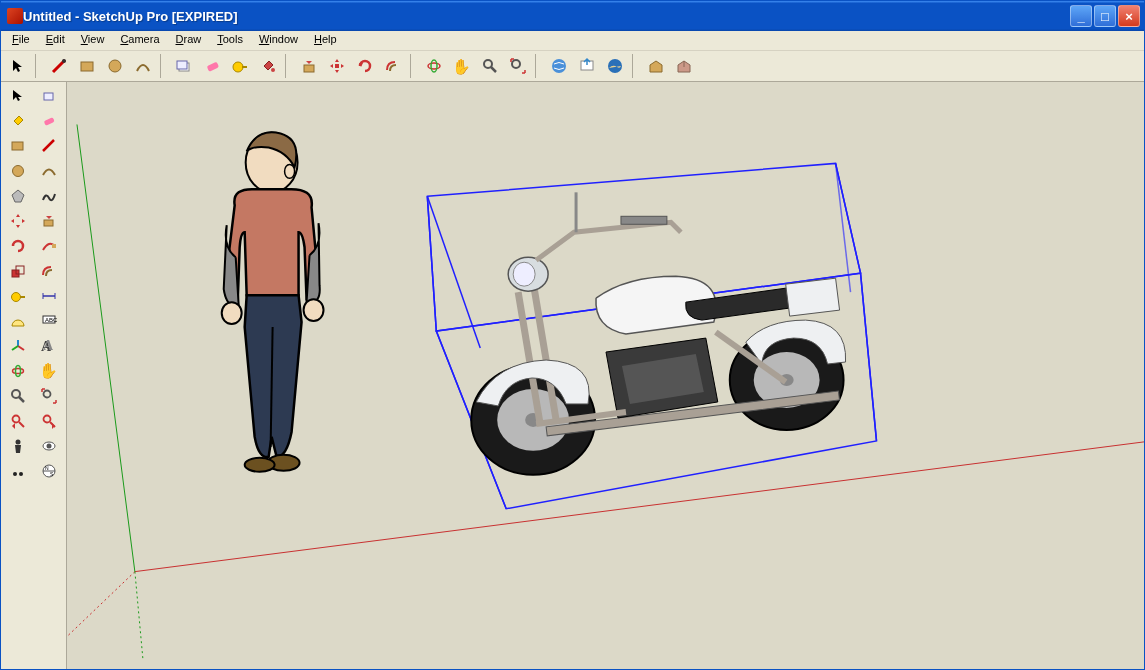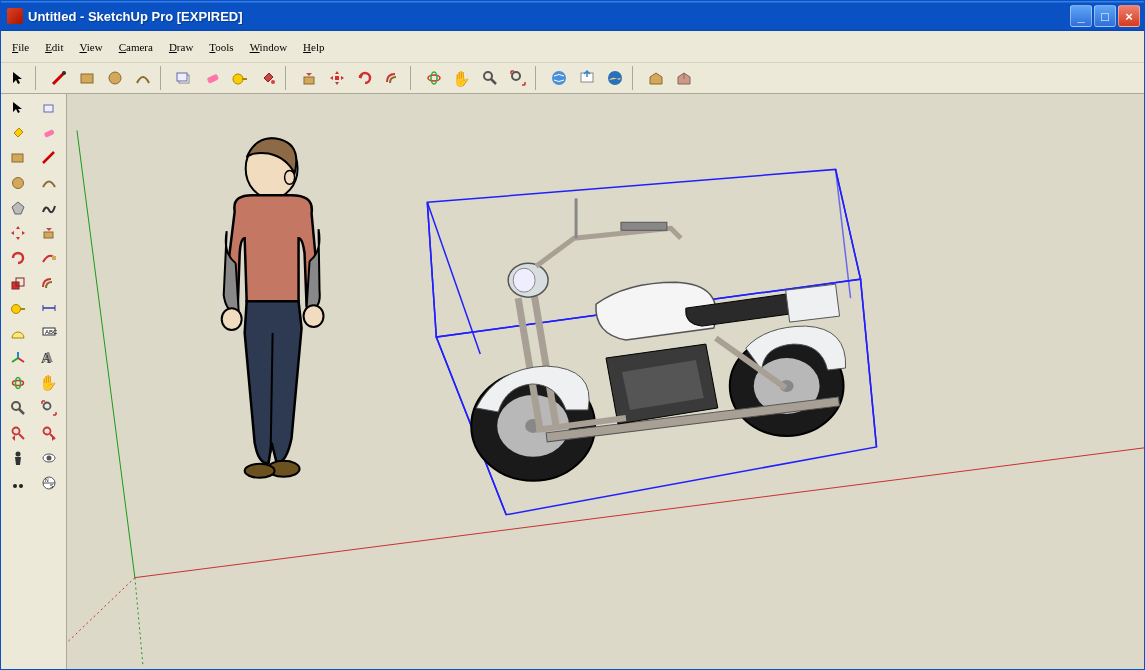--- a/index.html
+++ b/index.html
@@ -1,28 +1,28 @@
 <!DOCTYPE html>
 <html><head>
 <meta charset="utf-8">
 <style>
 * { margin: 0; padding: 0; box-sizing: border-box; }
 html, body { width: 1145px; height: 670px; overflow: hidden; font-family: Tahoma, sans-serif; font-size: 11px; }
 
 .window { width: 1145px; height: 670px; background: #ece9d8; display: flex; flex-direction: column; border: 1px solid #0a52c4; }
 
-.titlebar { height: 30px; background: linear-gradient(to bottom, #3f8cf3 0%, #0a52c4 8%, #0a52c4 92%, #0846ab 100%); display: flex; align-items: center; color: #fff; font-weight: bold; padding-left: 6px; gap: 5px; }
+.titlebar { height: 30px; background: linear-gradient(to bottom, #3f8cf3 0%, #0a52c4 8%, #0a52c4 92%, #0846ab 100%); display: flex; align-items: center; color: #fff; font-weight: bold; padding-left: 6px; }
 .titlebar .icon { width: 16px; height: 16px; background: linear-gradient(135deg,#d42,#a10); border-radius: 2px; }
 .titlebar .title { flex: 1; font-size: 13px; text-shadow: 1px 1px 1px rgba(0,0,0,.3); }
 .winbtns { display: flex; gap: 2px; margin-right: 4px; }
 .winbtn { width: 22px; height: 22px; border-radius: 3px; border: 1px solid #fff6; display:flex; align-items:center; justify-content:center; color:#fff; font-weight:bold; font-size:13px; }
 .winbtn.min, .winbtn.max { background: linear-gradient(to bottom,#5ea6f7,#2f6ed8); }
 .winbtn.close { background: linear-gradient(to bottom,#f08070,#d43a1e); }
 
-.menubar { height: 32px; background: #ece9d8; border-bottom: 1px solid #d6d2c2; display: flex; align-items: center; padding-left: 4px; gap: 2px; font-family: Liberation Serif, serif; }
+.menubar { height: 20px; background: #ece9d8; border-bottom: 1px solid #d6d2c2; display: flex; padding-left: 4px; gap: 2px; }
 .menubar span { padding: 2px 7px; cursor: default; }
 .menubar span u { text-decoration: underline; }
 
 .toolbar-top { height: 31px; background: #ece9d8; border-bottom: 1px solid #aca899; display: flex; align-items: center; padding-left: 4px; gap: 3px; }
 .tb { width: 25px; height: 25px; display:flex; align-items:center; justify-content:center; border:1px solid transparent; border-radius:2px; }
 .sep { width: 6px; height: 24px; border-left: 1px solid #aca899; margin: 0 2px; }
 
 .workspace { flex: 1; display: flex; min-height: 0; }
 .side-toolbar { width: 66px; background: #ece9d8; border-right: 1px solid #aca899; display: flex; flex-wrap: wrap; align-content: flex-start; padding: 2px; gap: 2px 2px; }
 .side-toolbar .tb { width: 29px; height: 23px; }

